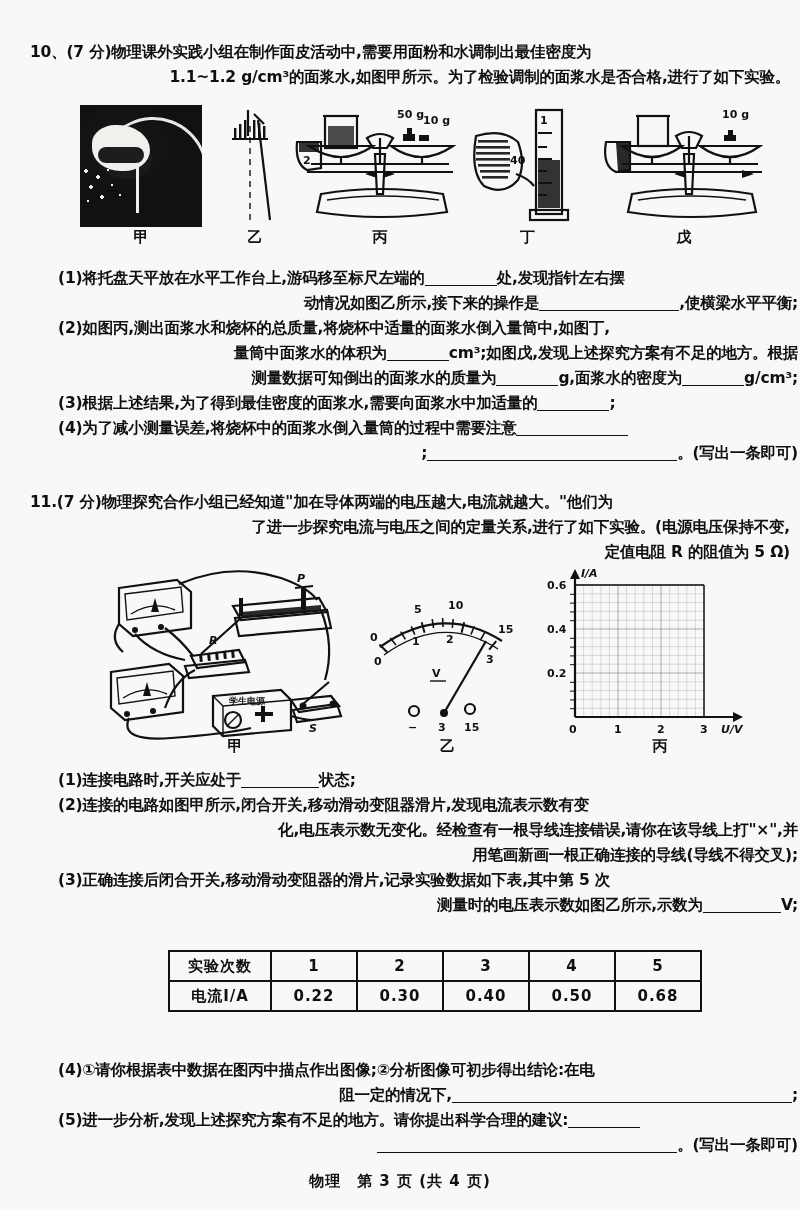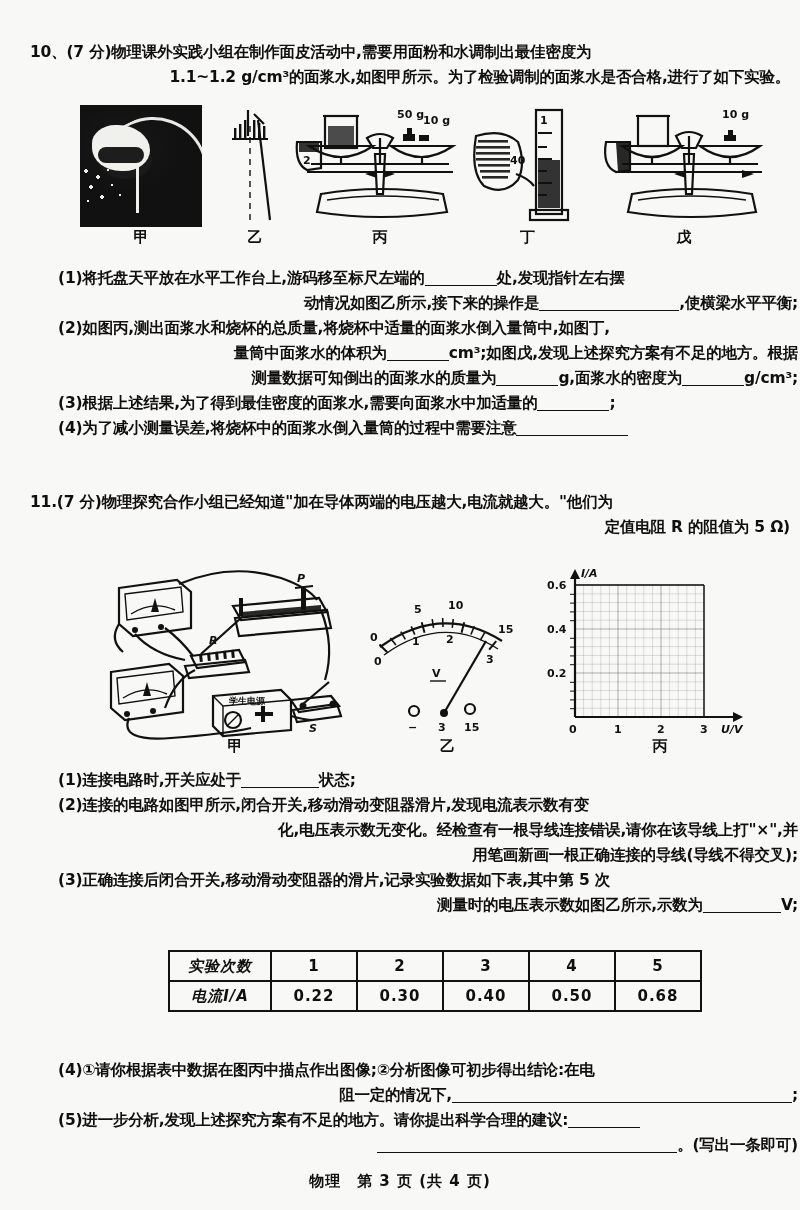--- a/index.html
+++ b/index.html
@@ -146,21 +146,20 @@
     border: 2px solid #111;
     height: 26px;
     text-align: center;
     padding: 1px 4px;
     font-family: "DejaVu Sans", "Liberation Sans", sans-serif;
     color: #0f0f0f;
   }
   .data-table td.hdr {
     width: 92px;
     letter-spacing: 1px;
-    font-style: italic;
   }
   .data-table td.val { width: 76px; letter-spacing: 1px; }
 
   
   .footer {
     position: absolute;
     left: 0;
     top: 1172px;
     width: 800px;
     text-align: center;
@@ -335,24 +334,28 @@
     </div>
     <div class="line indent">
       <span>测量数据可知倒出的面浆水的质量为</span><span class="blank" style="width:62px;"></span><span>g,面浆水的密度为</span><span class="blank" style="width:62px;"></span><span>g/cm³;</span>
     </div>
     <div class="line">
       <span>(3)根据上述结果,为了得到最佳密度的面浆水,需要向面浆水中加适量的</span><span class="blank" style="width:72px;"></span><span>;</span>
     </div>
     <div class="line">
       <span>(4)为了减小测量误差,将烧杯中的面浆水倒入量筒的过程中需要注意</span><span class="blank" style="width:112px;"></span>
     </div>
+    <div class="line indent">
+      <span>;</span><span class="blank" style="width:250px;"></span><span>。(写出一条即可)</span>
+    </div>
   </div>
 
   <div class="qblock" style="left:30px; top:490px; width:760px;">
     <div class="line">11.(7 分)物理探究合作小组已经知道"加在导体两端的电压越大,电流就越大。"他们为</div>
+    <div class="line indent">了进一步探究电流与电压之间的定量关系,进行了如下实验。(电源电压保持不变,</div>
     <div class="line indent">定值电阻 R 的阻值为 5 Ω)</div>
   </div>
 
   <div class="fig-row-11">
 
     <div class="fig fig-circuit">
       <svg width="260" height="175" viewBox="0 0 260 175">
 
         <g>
           <path class="st" d="M14 18 L72 10 L86 22 L86 58 L28 66 L14 54 Z" fill="#fff"></path>

